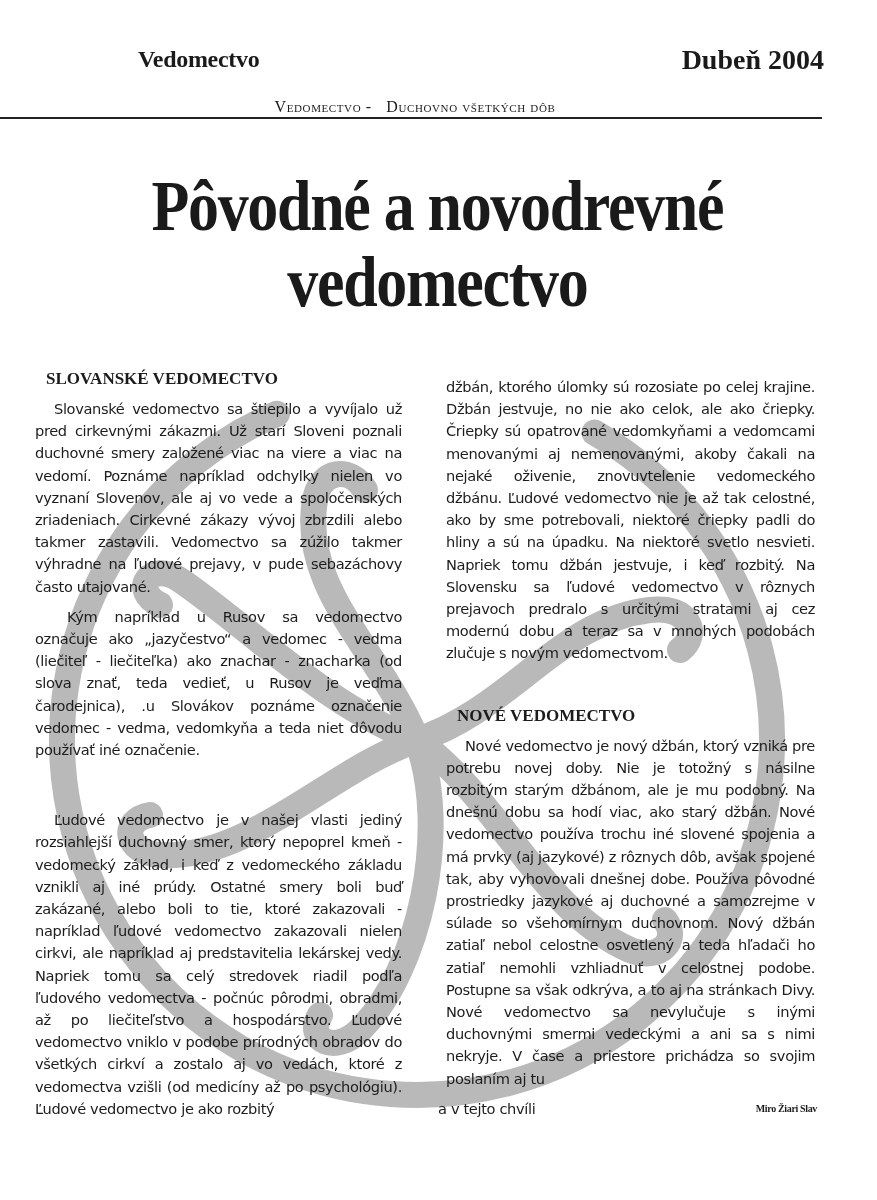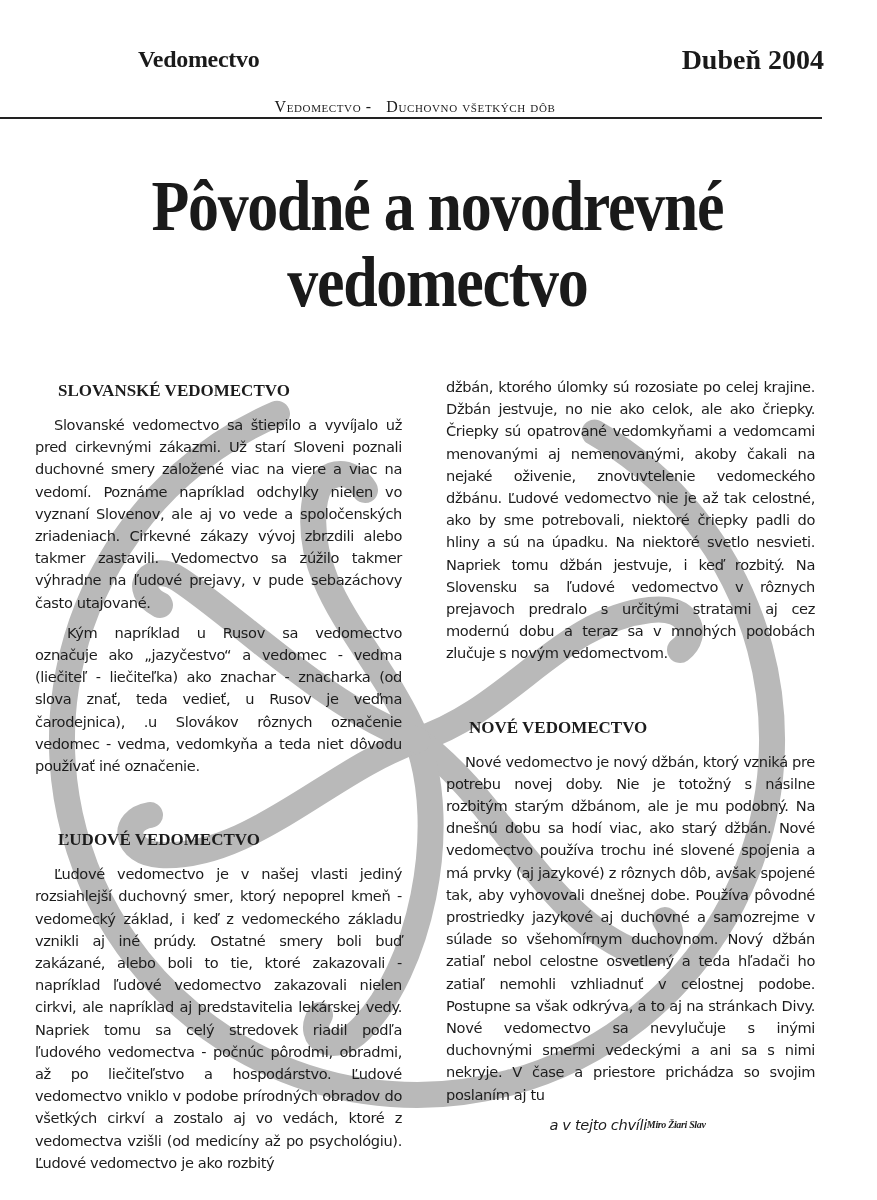--- a/index.html
+++ b/index.html
@@ -38,29 +38,29 @@
       position: absolute; left: 0; top: 350px; width: 877px; height: 850px; pointer-events: none;
     }
     .col {
       position: absolute; top: 368px; width: 370px;
       font-family: "DejaVu Sans", sans-serif; font-size: 14.6px; line-height: 22.2px;
       text-align: justify; letter-spacing: -0.35px; color: #1c1c1c;
     }
     .col.left { left: 27px; width: 383px; }
     .col.right { left: 438px; width: 385px; }
     .col h3 {
-      margin: 12px; padding-left: 19px;
+      margin: 0; padding-left: 19px;
       font-family: "Liberation Serif", serif; font-weight: bold; font-size: 17px; line-height: 22px;
       letter-spacing: 0;
     }
     .col p { margin: 8px; }
     .col p.indent { text-indent: 19px; }
     .col p.indent2 { text-indent: 32px; }
     .gap-big { height: 32px; }
-    .signature-line { display: flex; justify-content: center; font-style: italic; }
+    .signature-line { display: flex; justify-content: space-between; }
     .signature {
       font-family: "Liberation Serif", serif; font-weight: bold; font-size: 10px; padding-right: 6px;
     }
   </style>
 </head>
 <body>
 
 <div class="header-row">
   <div class="hdr-left">Vedomectvo</div>
   <div class="hdr-right">Dubeň 2004</div>
@@ -86,23 +86,22 @@
     <path d="M417 390 C 500 450, 540 560, 630 600 C 660 612, 680 590, 665 570" stroke-width="26"></path>
     <path d="M417 390 C 450 480, 420 620, 360 680 C 335 705, 305 690, 320 665" stroke-width="26"></path>
     <path d="M417 390 C 330 420, 250 510, 160 505 C 125 503, 120 470, 150 465" stroke-width="26"></path>
     <path d="M417 390 C 330 360, 240 270, 180 230 C 150 210, 130 240, 160 255" stroke-width="26"></path>
   </g>
 </svg>
 
 <div class="col left">
   <h3>SLOVANSKÉ VEDOMECTVO</h3>
   <p class="indent">Slovanské vedomectvo sa štiepilo a vyvíjalo už pred cirkevnými zákazmi. Už starí Sloveni poznali duchovné smery založené viac na viere a viac na vedomí. Poznáme napríklad odchylky nielen vo vyznaní Slovenov, ale aj vo vede a spoločenských zriadeniach. Cirkevné zákazy vývoj zbrzdili alebo takmer zastavili. Vedomectvo sa zúžilo takmer výhradne na ľudové prejavy, v pude sebazáchovy často utajované.</p>
-  <p class="indent2">Kým napríklad u Rusov sa vedomectvo označuje ako „jazyčestvo“ a vedomec - vedma (liečiteľ - liečiteľka) ako znachar - znacharka (od slova znať, teda vedieť, u Rusov je veďma čarodejnica), .u Slovákov rôznych označenie vedomec - vedma, vedomkyňa a teda niet dôvodu používať iné označenie.</p>
+  <p class="indent2">Kým napríklad u Rusov sa vedomectvo označuje ako „jazyčestvo“ a vedomec - vedma (liečiteľ - liečiteľka) ako znachar - znacharka (od slova znať, teda vedieť, u Rusov je veďma čarodejnica), .u Slovákov poznáme označenie vedomec - vedma, vedomkyňa a teda niet dôvodu používať iné označenie.</p>
   <div class="gap-big"></div>
-  <h3>ĽUDOVÉ VEDOMECTVO</h3>
   <p class="indent">Ľudové vedomectvo je v našej vlasti jediný rozsiahlejší duchovný smer, ktorý nepoprel kmeň - vedomecký základ, i keď z vedomeckého základu vznikli aj iné prúdy. Ostatné smery boli buď zakázané, alebo boli to tie, ktoré zakazovali - napríklad ľudové vedomectvo zakazovali nielen cirkvi, ale napríklad aj predstavitelia lekárskej vedy. Napriek tomu sa celý stredovek riadil podľa ľudového vedomectva - počnúc pôrodmi, obradmi, až po liečiteľstvo a hospodárstvo. Ľudové vedomectvo vniklo v podobe prírodných obradov do všetkých cirkví a zostalo aj vo vedách, ktoré z vedomectva vzišli (od medicíny až po psychológiu). Ľudové vedomectvo je ako rozbitý</p>
 </div>
 
 <div class="col right">
   <p>džbán, ktorého úlomky sú rozosiate po celej krajine. Džbán jestvuje, no nie ako celok, ale ako čriepky. Čriepky sú opatrované vedomkyňami a vedomcami menovanými aj nemenovanými, akoby čakali na nejaké oživenie, znovuvtelenie vedomeckého džbánu. Ľudové vedomectvo nie je až tak celostné, ako by sme potrebovali, niektoré čriepky padli do hliny a sú na úpadku. Na niektoré svetlo nesvieti. Napriek tomu džbán jestvuje, i keď rozbitý. Na Slovensku sa ľudové vedomectvo v rôznych prejavoch predralo s určitými stratami aj cez modernú dobu a teraz sa v mnohých podobách zlučuje s novým vedomectvom.</p>
   <div class="gap-big"></div>
   <h3>NOVÉ VEDOMECTVO</h3>
   <p class="indent">Nové vedomectvo je nový džbán, ktorý vzniká pre potrebu novej doby. Nie je totožný s násilne rozbitým starým džbánom, ale je mu podobný. Na dnešnú dobu sa hodí viac, ako starý džbán. Nové vedomectvo používa trochu iné slovené spojenia a má prvky (aj jazykové) z rôznych dôb, avšak spojené tak, aby vyhovovali dnešnej dobe. Používa pôvodné prostriedky jazykové aj duchovné a samozrejme v súlade so všehomírnym duchovnom. Nový džbán zatiaľ nebol celostne osvetlený a teda hľadači ho zatiaľ nemohli vzhliadnuť v celostnej podobe. Postupne sa však odkrýva, a to aj na stránkach Divy. Nové vedomectvo sa nevylučuje s inými duchovnými smermi vedeckými a ani sa s nimi nekryje. V čase a priestore prichádza so svojim poslaním aj tu</p>
   <div class="signature-line">
     <span>a v tejto chvíli</span>

